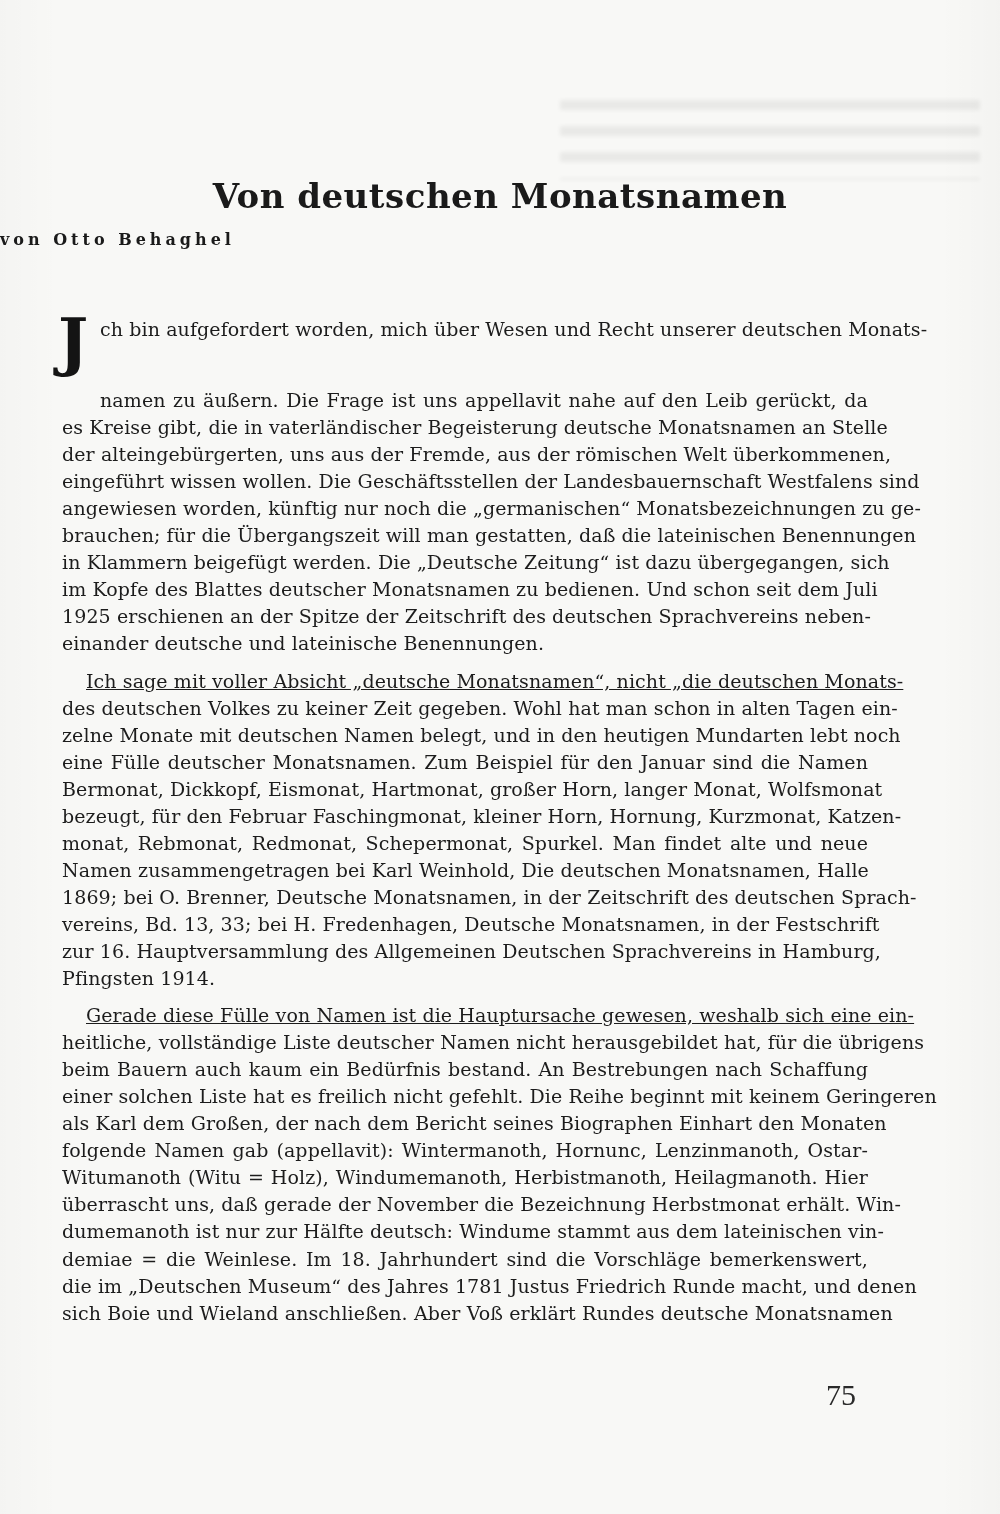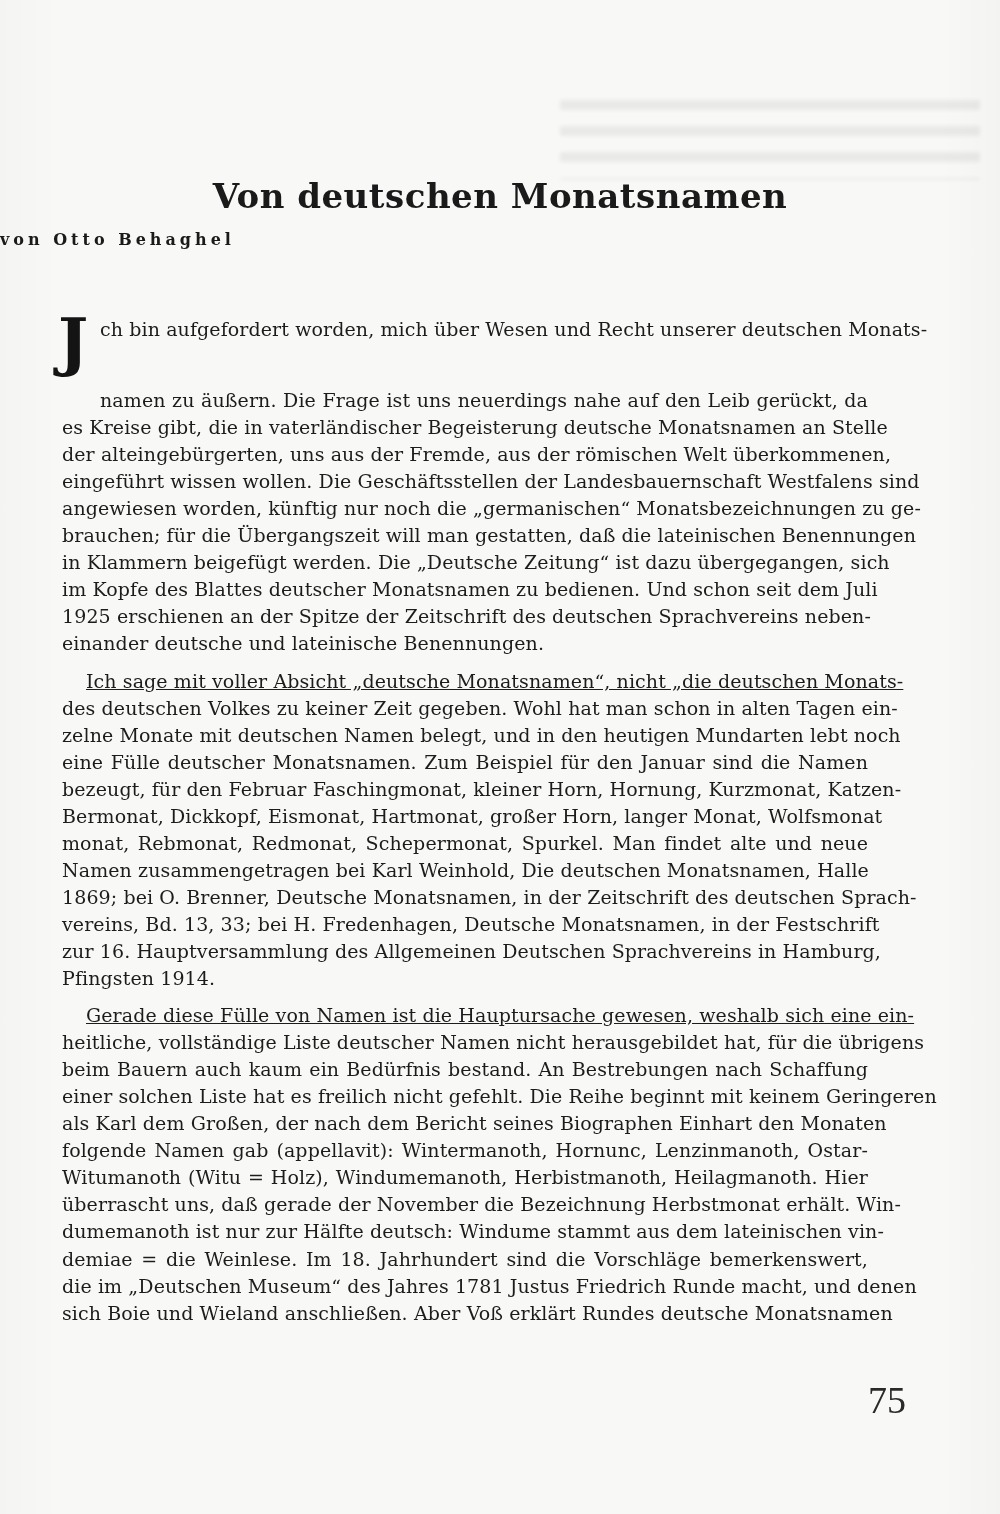--- a/index.html
+++ b/index.html
@@ -91,62 +91,62 @@
       line-height: 64px;
       font-weight: bold;
       font-family: "DejaVu Serif", serif;
       color: #141414;
     }
     .para-gap {
       height: 10px;
     }
     .page-number {
       position: absolute;
-      left: 868px;
+      left: 826px;
       top: 1378px;
       font-family: "Liberation Serif", serif;
-      font-size: 38px;
+      font-size: 30px;
       color: #2a2a2a;
     }
   </style>
 </head>
 <body>
 
 <div class="page">
   <div class="bleed"></div>
 
   <h1 class="title" style="margin:0;">Von deutschen Monatsnamen</h1>
   <div class="byline">von Otto Behaghel</div>
 
   <div class="body-text">
 
     <div style="position:relative;">
       <span class="dropcap">J</span>
       <div class="line dropcap-line">ch bin aufgefordert worden, mich über Wesen und Recht unserer deutschen Monats-</div>
-      <div class="line dropcap-line">namen zu äußern. Die Frage ist uns neuerdings nahe auf den Leib gerückt, da</div>
+      <div class="line dropcap-line">namen zu äußern. Die Frage ist uns appellavit nahe auf den Leib gerückt, da</div>
       <div class="line">es Kreise gibt, die in vaterländischer Begeisterung deutsche Monatsnamen an Stelle</div>
       <div class="line">der alteingebürgerten, uns aus der Fremde, aus der römischen Welt überkommenen,</div>
       <div class="line">eingeführt wissen wollen. Die Geschäftsstellen der Landesbauernschaft Westfalens sind</div>
       <div class="line">angewiesen worden, künftig nur noch die „germanischen“ Monatsbezeichnungen zu ge-</div>
       <div class="line">brauchen; für die Übergangszeit will man gestatten, daß die lateinischen Benennungen</div>
       <div class="line">in Klammern beigefügt werden. Die „Deutsche Zeitung“ ist dazu übergegangen, sich</div>
       <div class="line">im Kopfe des Blattes deutscher Monatsnamen zu bedienen. Und schon seit dem Juli</div>
       <div class="line">1925 erschienen an der Spitze der Zeitschrift des deutschen Sprachvereins neben-</div>
       <div class="line last">einander deutsche und lateinische Benennungen.</div>
     </div>
 
     <div class="para-gap"></div>
 
     <div>
       <div class="line indent">Ich sage mit voller Absicht „deutsche Monatsnamen“, nicht „die deutschen Monats-</div>
       <div class="line">des deutschen Volkes zu keiner Zeit gegeben. Wohl hat man schon in alten Tagen ein-</div>
       <div class="line">zelne Monate mit deutschen Namen belegt, und in den heutigen Mundarten lebt noch</div>
       <div class="line">eine Fülle deutscher Monatsnamen. Zum Beispiel für den Januar sind die Namen</div>
+      <div class="line">Bermonat, Dickkopf, Eismonat, Hartmonat, großer Horn, langer Monat, Wolfsmonat</div>
       <div class="line">bezeugt, für den Februar Faschingmonat, kleiner Horn, Hornung, Kurzmonat, Katzen-</div>
-      <div class="line">Bermonat, Dickkopf, Eismonat, Hartmonat, großer Horn, langer Monat, Wolfsmonat</div>
       <div class="line">monat, Rebmonat, Redmonat, Schepermonat, Spurkel. Man findet alte und neue</div>
       <div class="line">Namen zusammengetragen bei Karl Weinhold, Die deutschen Monatsnamen, Halle</div>
       <div class="line">1869; bei O. Brenner, Deutsche Monatsnamen, in der Zeitschrift des deutschen Sprach-</div>
       <div class="line">vereins, Bd. 13, 33; bei H. Fredenhagen, Deutsche Monatsnamen, in der Festschrift</div>
       <div class="line">zur 16. Hauptversammlung des Allgemeinen Deutschen Sprachvereins in Hamburg,</div>
       <div class="line last">Pfingsten 1914.</div>
     </div>
 
     <div class="para-gap"></div>
 

